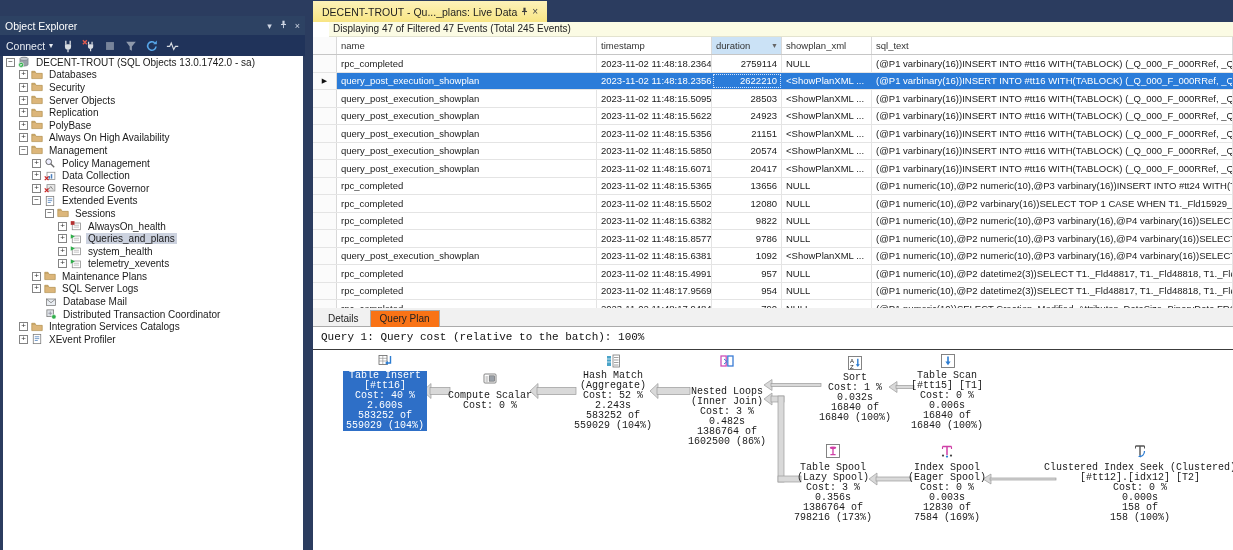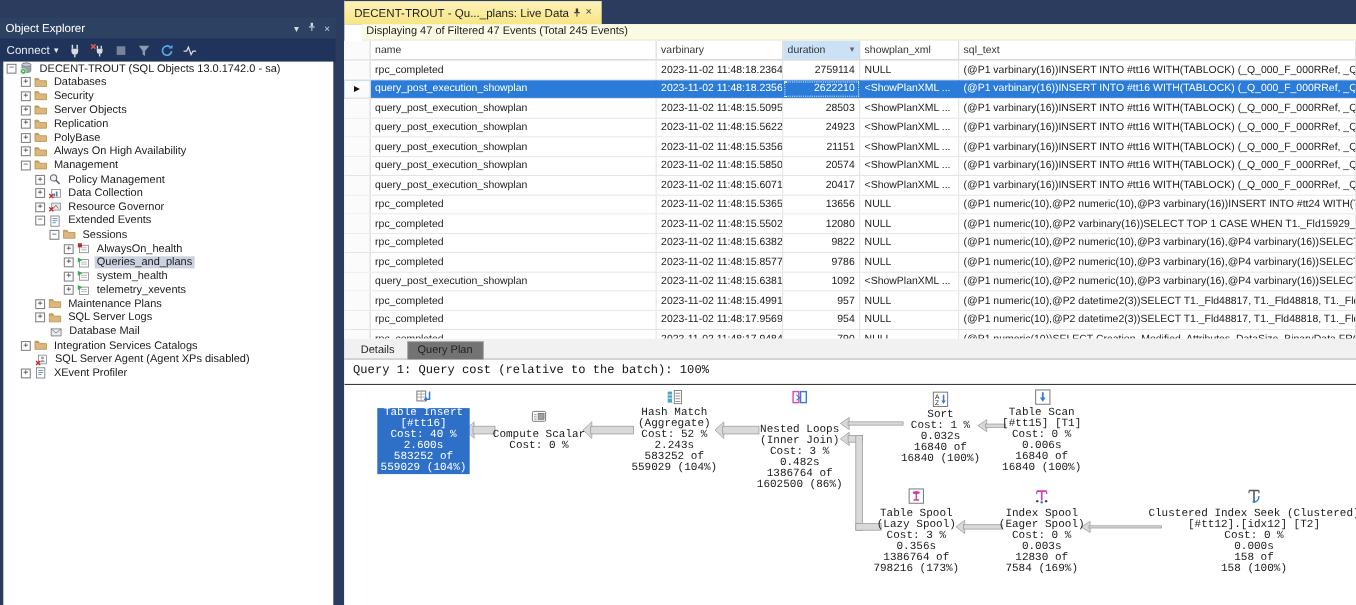--- a/index.html
+++ b/index.html
@@ -56,21 +56,21 @@
   .grow.sel .gc{border-right-color:var(--gridsel);}
   .grow.sel .leader{background:#fbfbfb;color:#111;}
   .grow.sel .gc.focus{outline:1px dotted #cfe3ff;outline-offset:-2px;}
   
   .event-bar{height:18px;background:#f1f1f1;border-top:1px solid #b5b5b5;font-size:10px;
              color:#111;padding:3px 0 0 6px;flex:none;}
   .detail-tabs{height:19px;background:#f1f1f1;display:flex;align-items:flex-end;
                padding-left:5px;gap:1px;flex:none;border-bottom:1px solid #ababab;}
   .dtab{font-size:10px;color:#222;padding:2px 9px 2px 9px;border:1px solid transparent;
         border-bottom:none;}
-  .dtab.active{background:#737373;border-color:#ababab;margin-bottom:-1px;padding-bottom:3px;}
+  .dtab.active{background:#f97316;border-color:#ababab;margin-bottom:-1px;padding-bottom:3px;}
   .plan-area{flex:1;position:relative;background:#fff;overflow:hidden;}
   .qcost{font-family:"Liberation Mono","DejaVu Sans Mono",monospace;font-size:11px;
          color:#111;padding:4px 0 0 8px;}
   .qrule{position:absolute;left:0;right:0;top:22px;border-top:1px solid #3c3c3c;}
   #plan-arrows{position:absolute;left:0;top:0;z-index:0;}
   .pnode{position:absolute;transform:translateX(-50%);text-align:center;white-space:pre;
          font-family:"Liberation Mono","DejaVu Sans Mono",monospace;font-size:10px;
          line-height:10px;color:#1a1a1a;z-index:1;}
   .pnode.sel{background:var(--plansel);color:#fff;padding:0 3px;}
   .picon{position:absolute;width:16px;height:16px;transform:translateX(-50%);z-index:1;}
@@ -362,42 +362,41 @@
           <span class="expsp"></span>
           <span class="ticon">
             <svg viewBox="0 0 16 16">
               <rect x="2" y="4" width="12" height="8.5" fill="#e9edf2" stroke="#777"></rect>
               <path d="M2 4l6 5 6-5" fill="none" stroke="#777"></path>
             </svg>
           </span>
           <span class="tlabel">Database Mail</span>
         </div>
         <div class="trow">
+          <span class="ind" style="width: 28px;"></span>
+          <span class="expsp"></span>
+          <span class="ticon">
+            <svg viewBox="0 0 16 16">
+              <rect x="2.5" y="2.5" width="9" height="9" fill="#dfe3e8" stroke="#777"></rect>
+              <path d="M4.5 7h5M7 4.5v5" stroke="#889" stroke-width="1"></path>
+              <circle cx="11.8" cy="11.8" r="3" fill="#2fae4a" stroke="#fff" stroke-width=".7"></circle>
+            </svg>
+          </span>
+          <span class="tlabel">Distributed Transaction Coordinator</span>
+        </div>
+        <div class="trow">
           <span class="ind" style="width: 15px;"></span>
           <span class="exp">+</span>
           <span class="ticon">
             <svg viewBox="0 0 16 16">
               <path d="M1 4.4V3h4.2l1.1 1.4" fill="#dcb67a" stroke="#a8843e" stroke-width=".8"></path>
               <path d="M1 4.4v8.4h14V5.8H7L5.9 4.4H1z" fill="#dcb67a" stroke="#a8843e" stroke-width=".8"></path>
             </svg>
           </span>
           <span class="tlabel">Integration Services Catalogs</span>
-        </div>
-        <div class="trow">
-          <span class="ind" style="width: 15px;"></span>
-          <span class="expsp"></span>
-          <span class="ticon">
-            <svg viewBox="0 0 16 16">
-              <rect x="4" y="2.5" width="9.5" height="10.5" fill="#fff" stroke="#888"></rect>
-              <circle cx="8.8" cy="6" r="1.8" fill="#9aa0a8"></circle>
-              <path d="M6 11c0-1.6 1.2-2.6 2.8-2.6S11.6 9.4 11.6 11" fill="#9aa0a8"></path>
-              <path d="M1 9.5l5 5M6 9.5l-5 5" stroke="#c22" stroke-width="1.6"></path>
-            </svg>
-          </span>
-          <span class="tlabel">SQL Server Agent (Agent XPs disabled)</span>
         </div>
         <div class="trow">
           <span class="ind" style="width: 15px;"></span>
           <span class="exp">+</span>
           <span class="ticon">
             <svg viewBox="0 0 16 16">
               <rect x="3" y="1.8" width="10" height="12.4" fill="#fff" stroke="#777"></rect>
               <path d="M5 5h6M5 7.5h6M5 10h4" stroke="#4a7ebb" stroke-width="1"></path>
             </svg>
           </span>
@@ -419,21 +418,21 @@
           </span>
         <span class="dicon" style="font-size:10px;">×</span>
       </div>
     </div>
     <div class="info-bar">Displaying 47 of Filtered 47 Events (Total 245 Events)</div>
 
     <div class="grid">
       <div class="ghead" id="grid-header">
           <div class="gh" style="width: 24px; background: rgb(251, 251, 251);"></div>
           <div class="gh" style="width: 260px;"><span>name</span></div>
-          <div class="gh" style="width: 115px;"><span>varbinary</span></div>
+          <div class="gh" style="width: 115px;"><span>timestamp</span></div>
           <div class="gh sorted" style="width: 70px;"><span>duration</span><span class="sortarrow">▼</span></div>
           <div class="gh" style="width: 90px;"><span>showplan_xml</span></div>
           <div class="gh" style="flex: 1 1 auto;"><span>sql_text</span></div>
         </div>
       <div class="gbody" id="grid-body">
           <div class="grow">
             <div class="leader"></div>
             <div class="gc" style="width: 260px;">rpc_completed</div>
             <div class="gc" style="width: 115px;">2023-11-02 11:48:18.2364964</div>
             <div class="gc num" style="width: 70px;">2759114</div>

